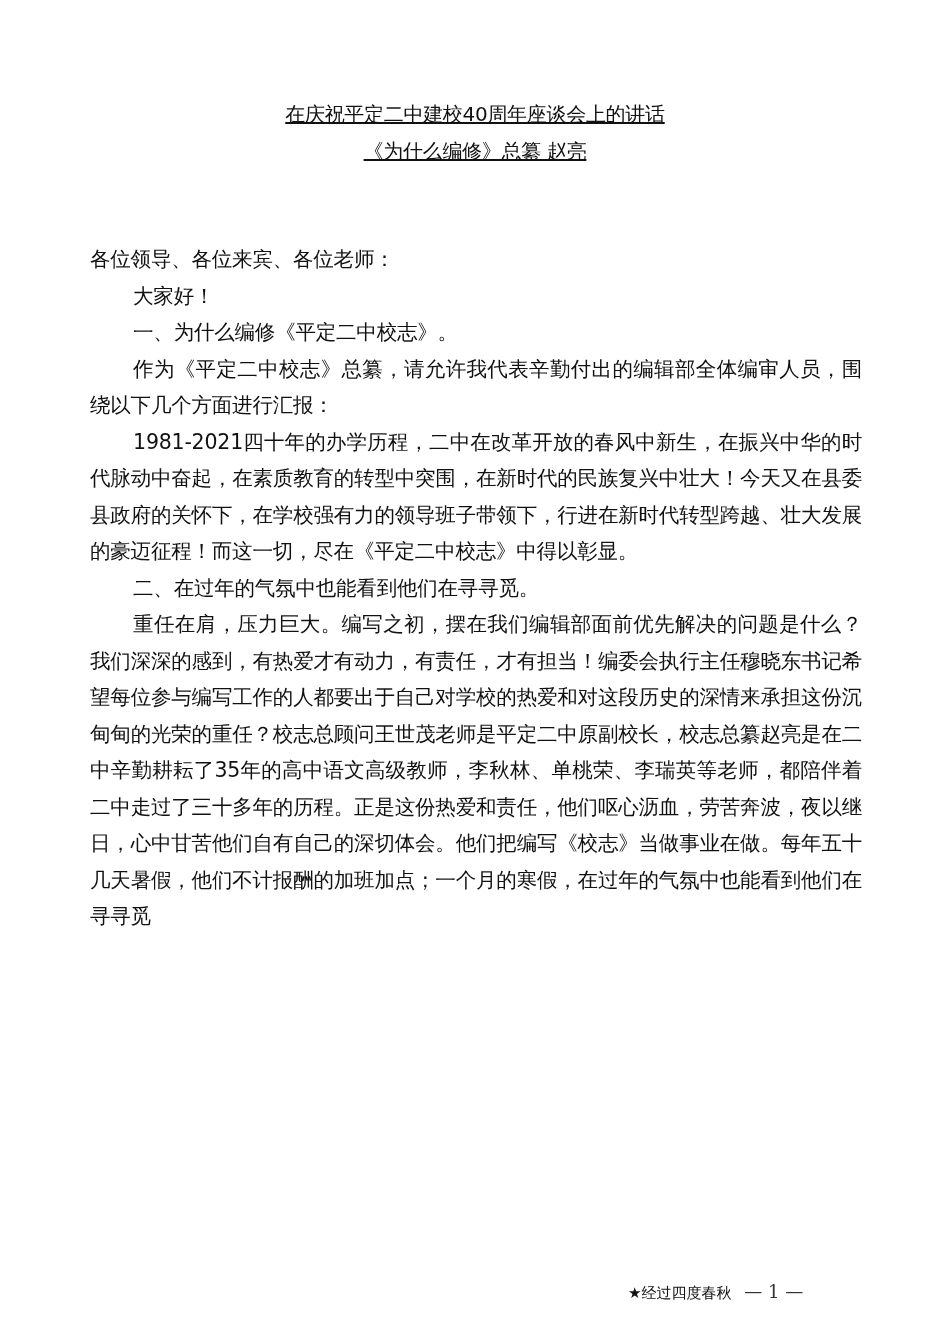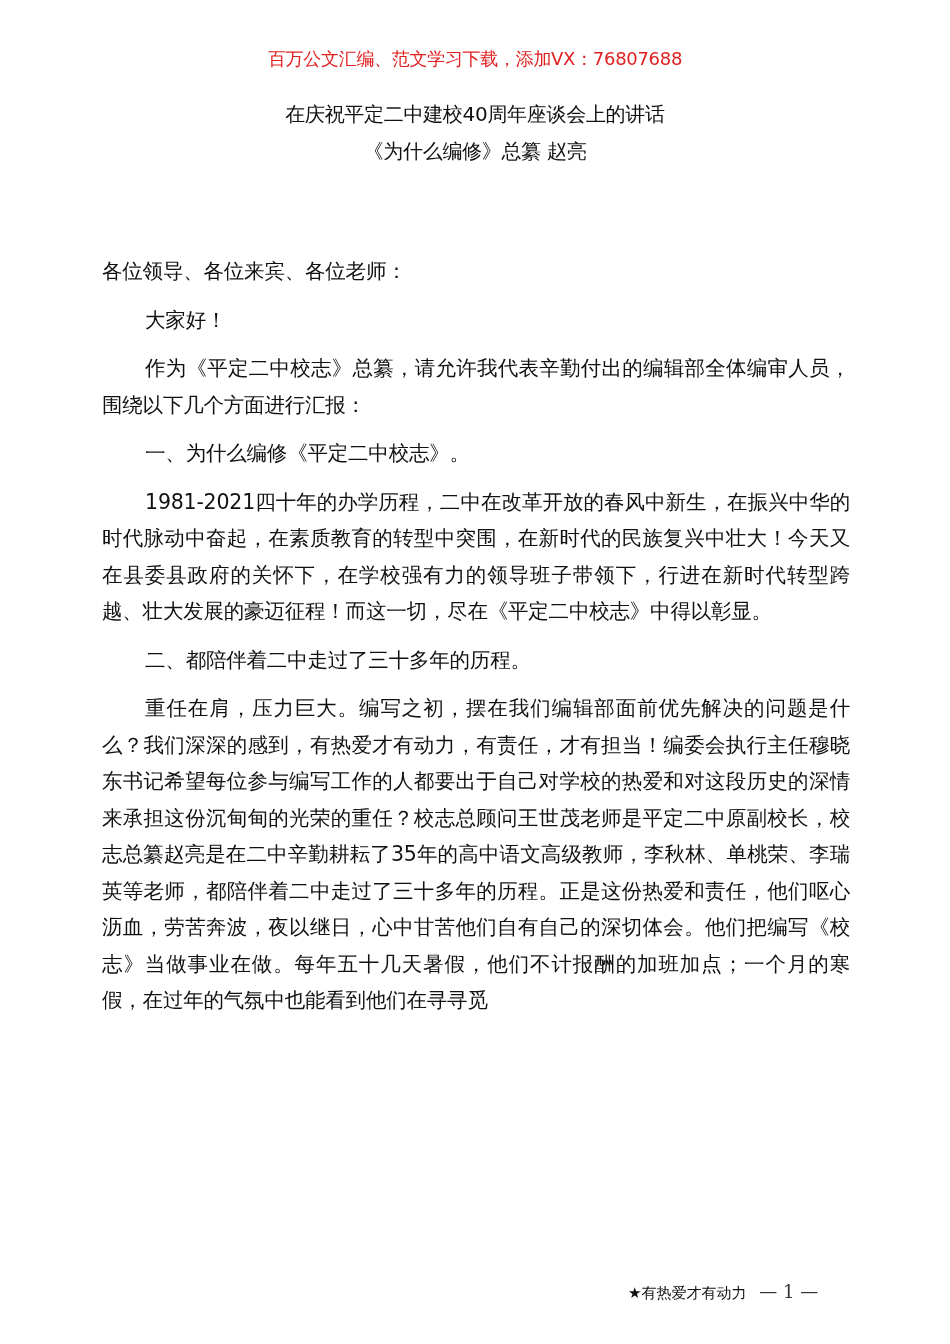--- a/index.html
+++ b/index.html
@@ -34,33 +34,33 @@
     .title-block {
       position: absolute;
       top: 96px;
       left: 0;
       width: 950px;
       text-align: center;
       font-size: 20px;
       line-height: 37px;
       letter-spacing: -0.3px;
     }
-    .title-block div { margin: 0; }
+    .title-block div { margin: 0; text-decoration: underline; }
     .body {
       position: absolute;
       top: 241px;
       left: 90px;
       width: 772px;
       font-size: 20.5px;
       line-height: 36.5px;
       letter-spacing: -0.2px;
       text-align: justify;
     }
     .body p {
-      margin: 12px;
+      margin: 0;
       text-indent: 2.1em;
     }
     .body p.noindent { text-indent: 0; }
     .footer {
       position: absolute;
       top: 1282px;
       left: 628px;
       font-size: 15px;
       line-height: 20px;
       color: #111;
@@ -71,35 +71,34 @@
       font-size: 18px;
       margin-left: 8px;
       color: #333;
     }
   </style>
 </head>
 <body>
 
 <div class="page">
 
-  <div class="watermark">百万公文汇编、范文学习下载，添加VX：76807688</div>
 
   <div class="title-block">
     <div>在庆祝平定二中建校40周年座谈会上的讲话</div>
     <div>《为什么编修》总纂  赵亮</div>
   </div>
 
   <div class="body">
     <p class="noindent">各位领导、各位来宾、各位老师：</p>
     <p>大家好！</p>
+    <p>一、为什么编修《平定二中校志》。</p>
     <p>作为《平定二中校志》总纂，请允许我代表辛勤付出的编辑部全体编审人员，围绕以下几个方面进行汇报：</p>
-    <p>一、为什么编修《平定二中校志》。</p>
     <p>1981-2021四十年的办学历程，二中在改革开放的春风中新生，在振兴中华的时代脉动中奋起，在素质教育的转型中突围，在新时代的民族复兴中壮大！今天又在县委县政府的关怀下，在学校强有力的领导班子带领下，行进在新时代转型跨越、壮大发展的豪迈征程！而这一切，尽在《平定二中校志》中得以彰显。</p>
-    <p>二、都陪伴着二中走过了三十多年的历程。</p>
+    <p>二、在过年的气氛中也能看到他们在寻寻觅。</p>
     <p>重任在肩，压力巨大。编写之初，摆在我们编辑部面前优先解决的问题是什么？我们深深的感到，有热爱才有动力，有责任，才有担当！编委会执行主任穆晓东书记希望每位参与编写工作的人都要出于自己对学校的热爱和对这段历史的深情来承担这份沉甸甸的光荣的重任？校志总顾问王世茂老师是平定二中原副校长，校志总纂赵亮是在二中辛勤耕耘了35年的高中语文高级教师，李秋林、单桃荣、李瑞英等老师，都陪伴着二中走过了三十多年的历程。正是这份热爱和责任，他们呕心沥血，劳苦奔波，夜以继日，心中甘苦他们自有自己的深切体会。他们把编写《校志》当做事业在做。每年五十几天暑假，他们不计报酬的加班加点；一个月的寒假，在过年的气氛中也能看到他们在寻寻觅</p>
   </div>
 
   <div class="footer">
-    <span>★有热爱才有动力</span>
+    <span>★经过四度春秋</span>
     <span class="page-num">— 1 —</span>
   </div>
 
 </div>
 
 </body></html>

